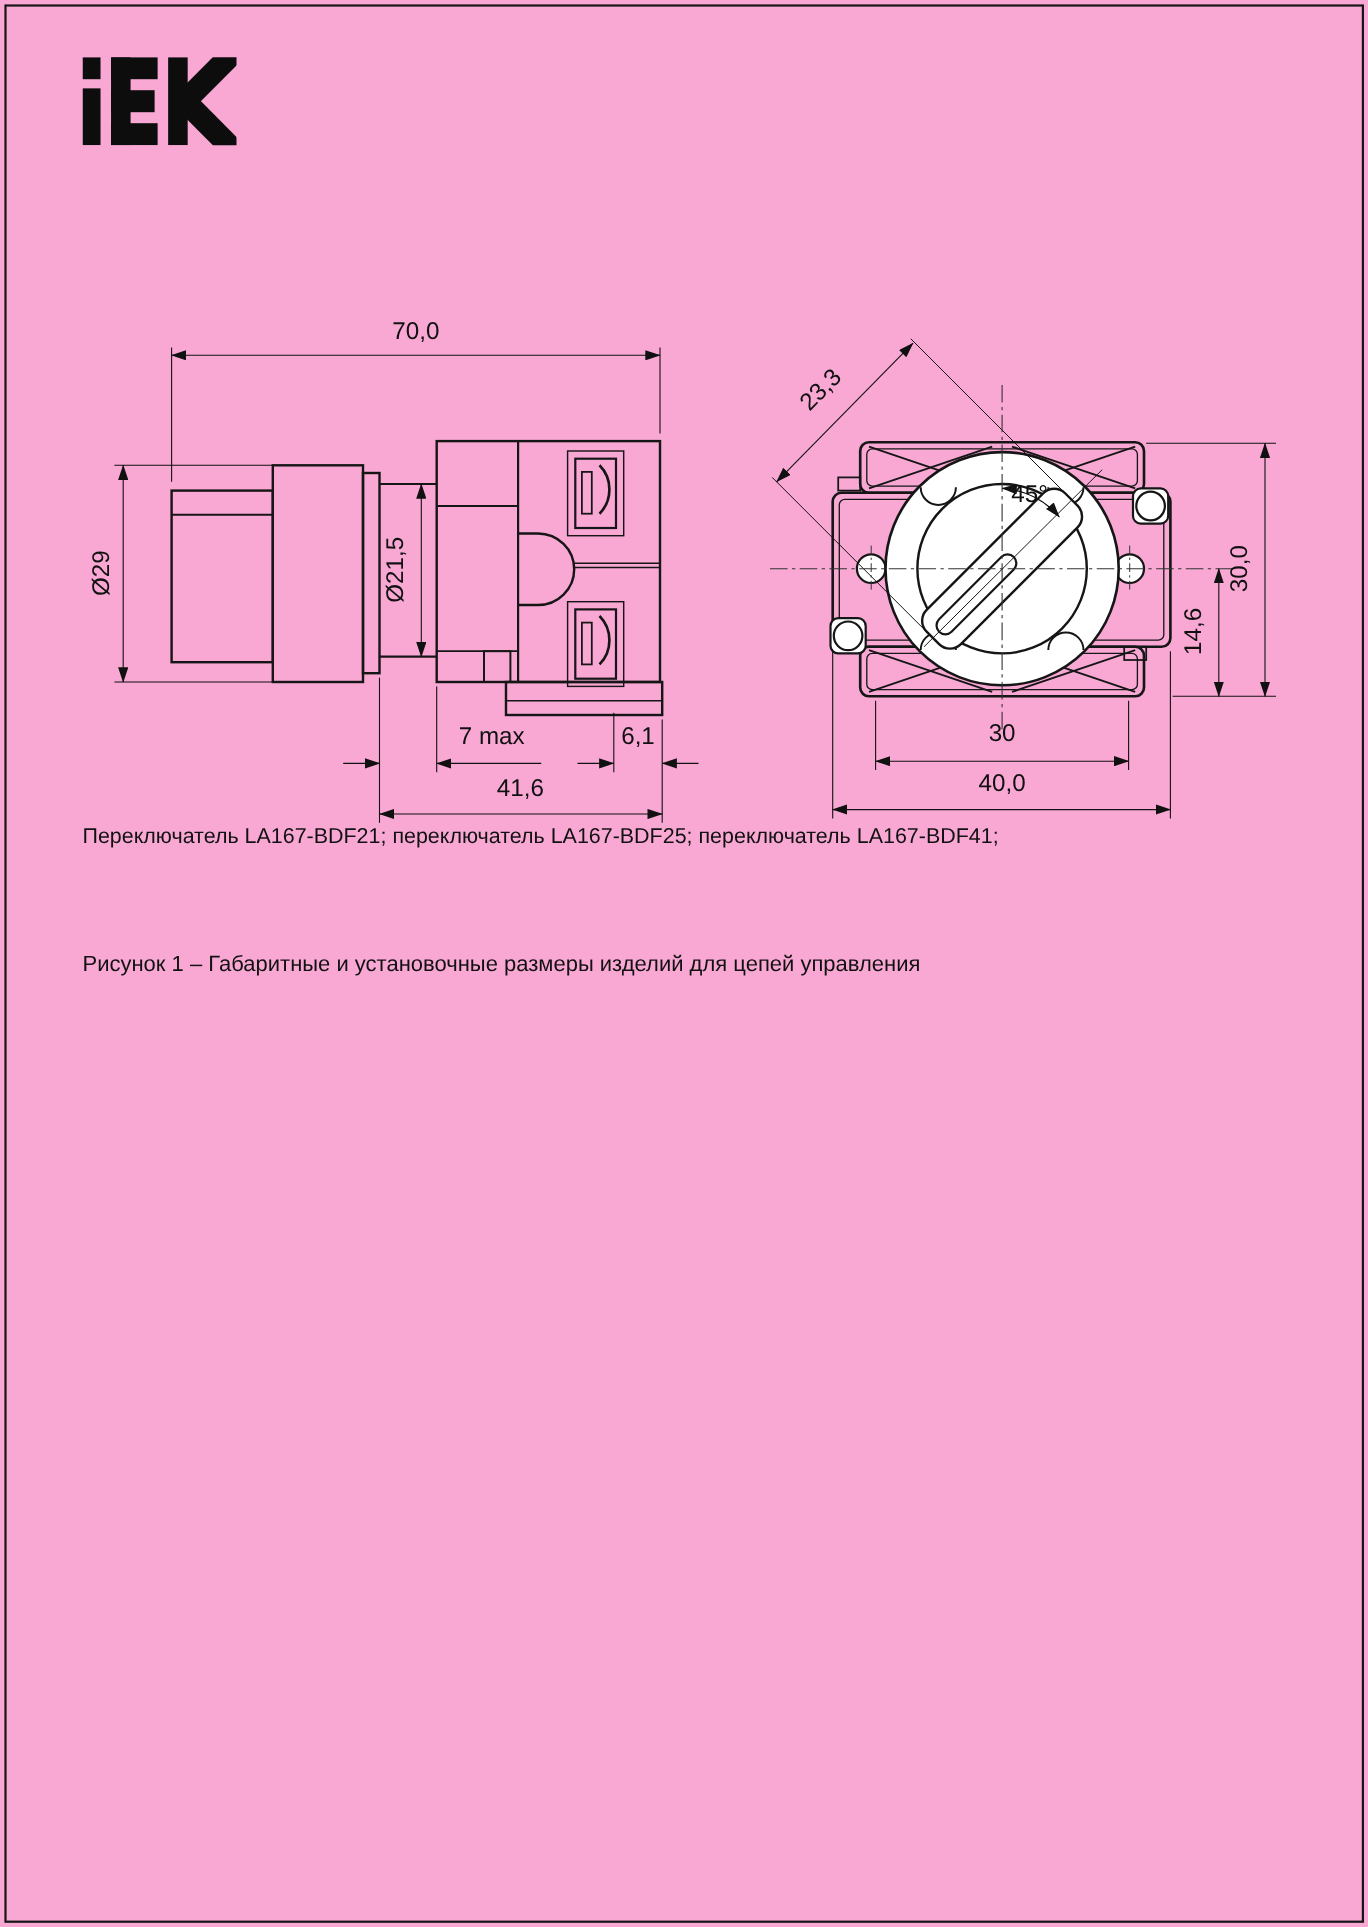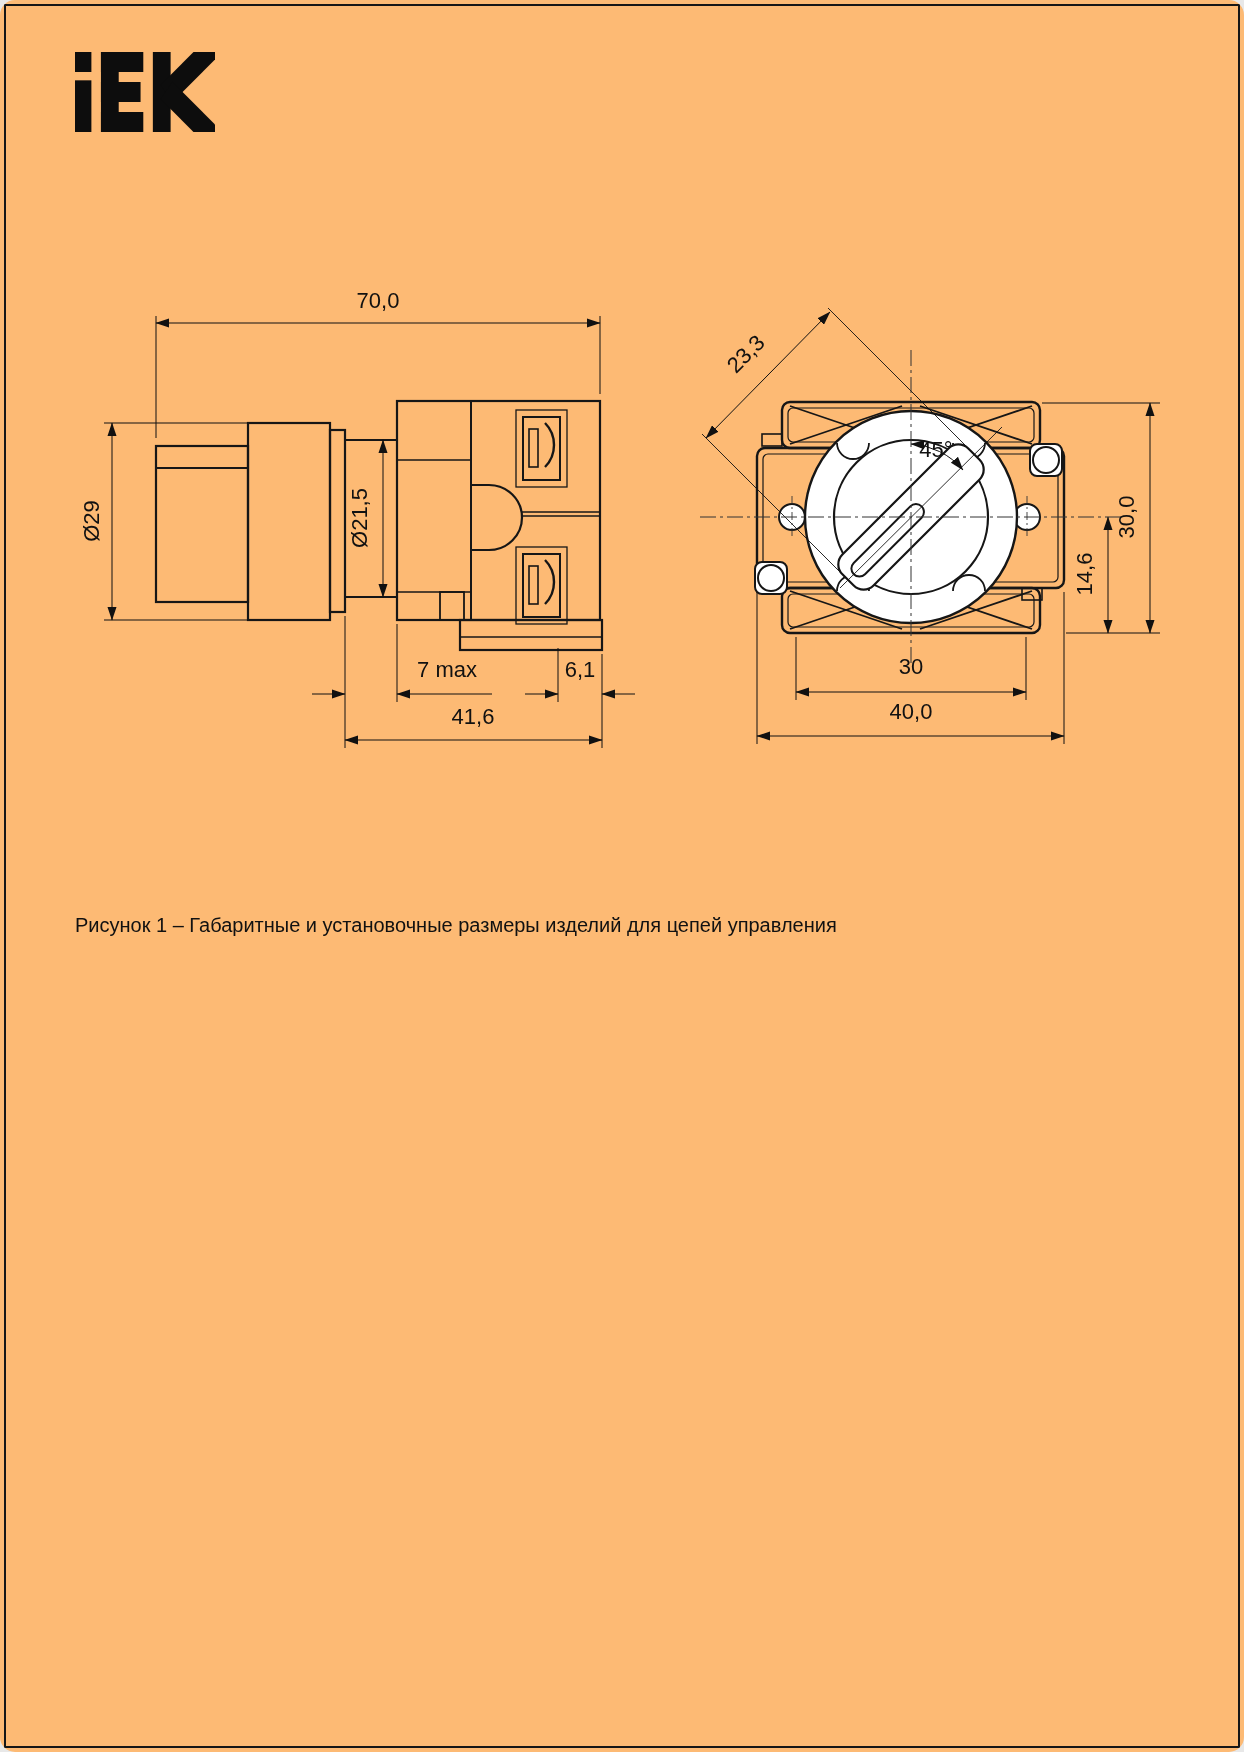--- a/index.html
+++ b/index.html
@@ -1,23 +1,23 @@
 <!DOCTYPE html>
 <html><head>
 <meta charset="utf-8">
 <style>
   html,body{margin:0;padding:0;background:#e8e8e8;}
-  .page{position:relative;width:1244px;height:1752px;background:#fdba74;overflow:hidden;
-        font-family:"Liberation Sans", sans-serif;color:#111;border-radius:15px;}
+  .page{position:relative;width:1244px;height:1752px;background:#f9a8d4;overflow:hidden;
+        font-family:"Liberation Sans", sans-serif;color:#111;}
   .page-border{position:absolute;inset:4px;border:2px solid #161616;pointer-events:none;}
   .logo{position:absolute;left:75px;top:52px;width:140px;height:80px;}
   .drawing{position:absolute;left:0;top:0;}
   svg text{font-family:"Liberation Sans", sans-serif;fill:#111;}
   .desc{position:absolute;left:75px;top:746px;width:1050px;font-size:19.5px;line-height:28px;color:#111;}
-  .caption{position:absolute;left:75px;top:866px;width:1050px;font-size:20px;color:#111;margin-top:48px;}
+  .caption{position:absolute;left:75px;top:866px;width:1050px;font-size:20px;color:#111;}
 </style>
 </head>
 <body>
 
 <div class="page">
   <div class="page-border"></div>
 
   <svg class="logo" viewBox="0 0 205 96" preserveAspectRatio="none" aria-label="IEK">
     <g fill="#0d0d0d">
       <rect x="0" y="0" width="24" height="24"></rect>
@@ -200,16 +200,17 @@
       <text x="747" y="355" dominant-baseline="middle" transform="rotate(-45 747 355)">23,3</text>
       <text x="936" y="451" dominant-baseline="middle">45°</text>
       <text x="911" y="668" dominant-baseline="middle">30</text>
       <text x="911" y="713" dominant-baseline="middle">40,0</text>
       <text x="1128" y="517" dominant-baseline="middle" transform="rotate(-90 1128 517)">30,0</text>
       <text x="1086" y="574" dominant-baseline="middle" transform="rotate(-90 1086 574)">14,6</text>
     </g>
   </svg>
 
   <div class="desc">
+    <div>Переключатель LA167-BDF21; переключатель LA167-BDF25; переключатель LA167-BDF41;</div>
   </div>
 
   <div class="caption">Рисунок 1 – Габаритные и установочные размеры изделий для цепей управления</div>
 </div>
 
 </body></html>

